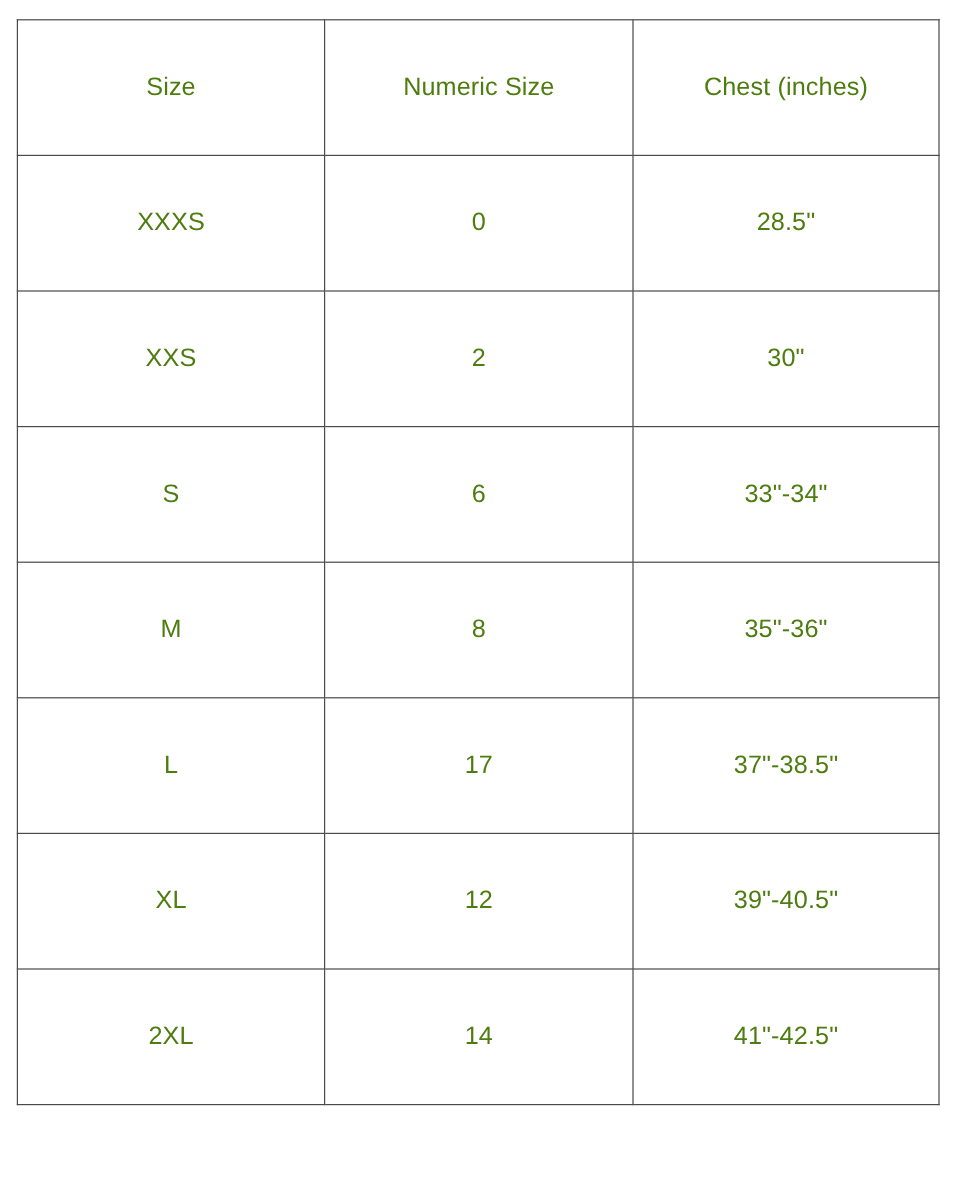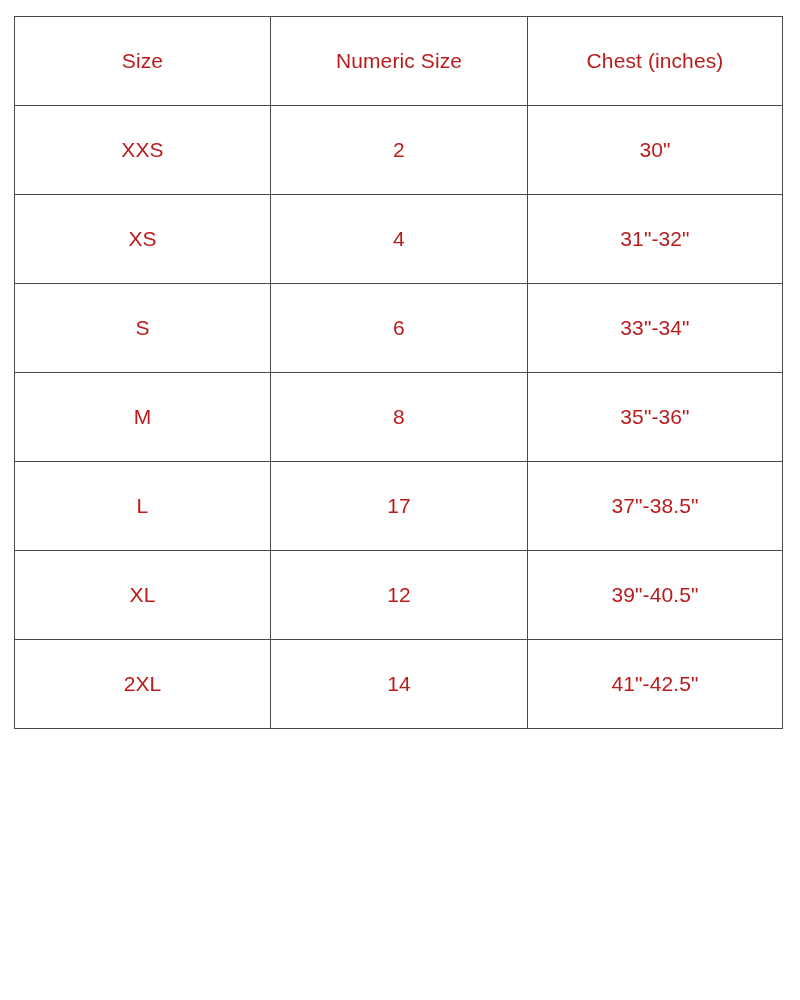--- a/index.html
+++ b/index.html
@@ -37,24 +37,24 @@
   }
 
   table.size-chart col.col-size        { width: 256px; }
   table.size-chart col.col-numeric     { width: 257px; }
   table.size-chart col.col-chest       { width: 255px; }
 
   table.size-chart th,
   table.size-chart td {
     border: 1px solid #4a4a4a;
     height: 80px;
-    padding: 4px 6px;
+    padding: 16px 6px;
     text-align: center;
     vertical-align: middle;
-    color: #b91c1c;
+    color: #4d7c0f;
     font-weight: 400;
     font-size: 21px;
     line-height: 1.25;
     letter-spacing: 0.1px;
     white-space: nowrap;
     overflow: hidden;
   }
 
   table.size-chart th {
     font-size: 21px;
@@ -74,28 +74,28 @@
       </colgroup>
       <thead>
         <tr>
           <th>Size</th>
           <th>Numeric Size</th>
           <th>Chest (inches)</th>
         </tr>
       </thead>
       <tbody>
           <tr>
+            <td>XXXS</td>
+            <td>0</td>
+            <td>28.5"</td>
+          </tr>
+          <tr>
             <td>XXS</td>
             <td>2</td>
             <td>30"</td>
-          </tr>
-          <tr>
-            <td>XS</td>
-            <td>4</td>
-            <td>31"-32"</td>
           </tr>
           <tr>
             <td>S</td>
             <td>6</td>
             <td>33"-34"</td>
           </tr>
           <tr>
             <td>M</td>
             <td>8</td>
             <td>35"-36"</td>

